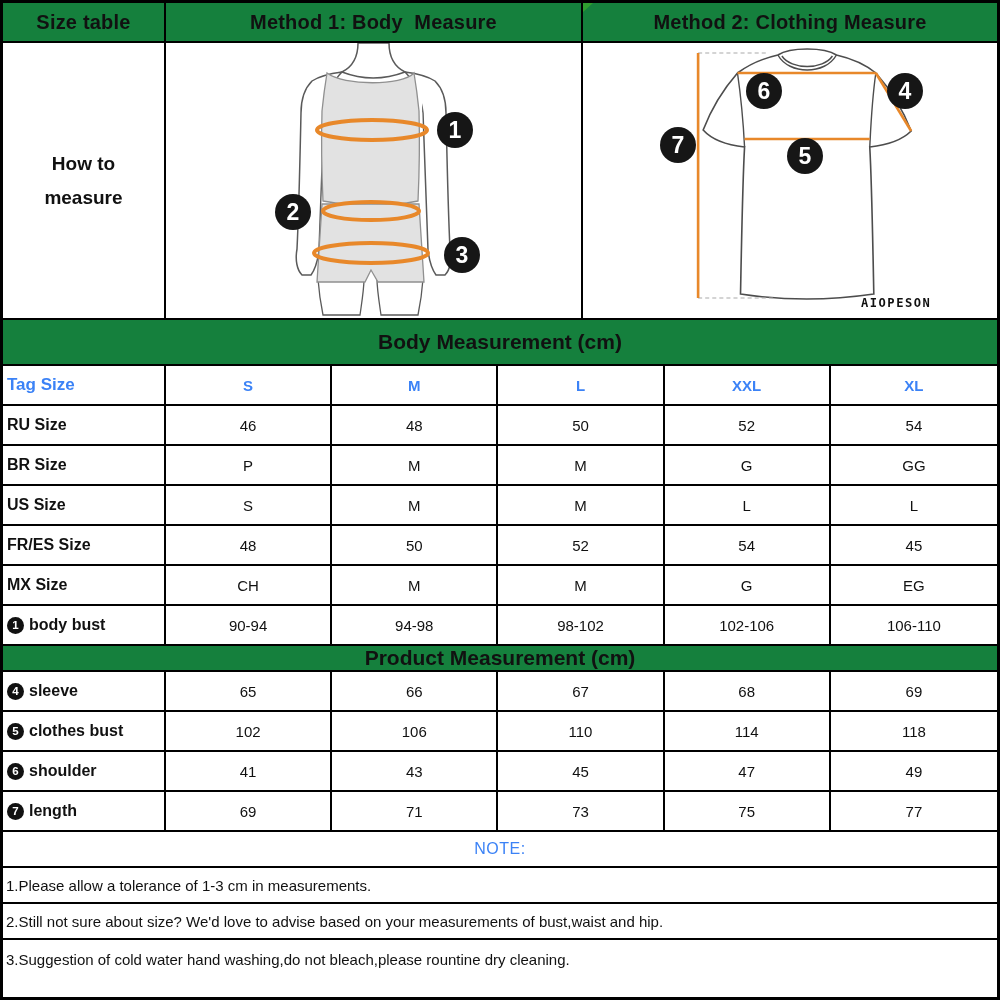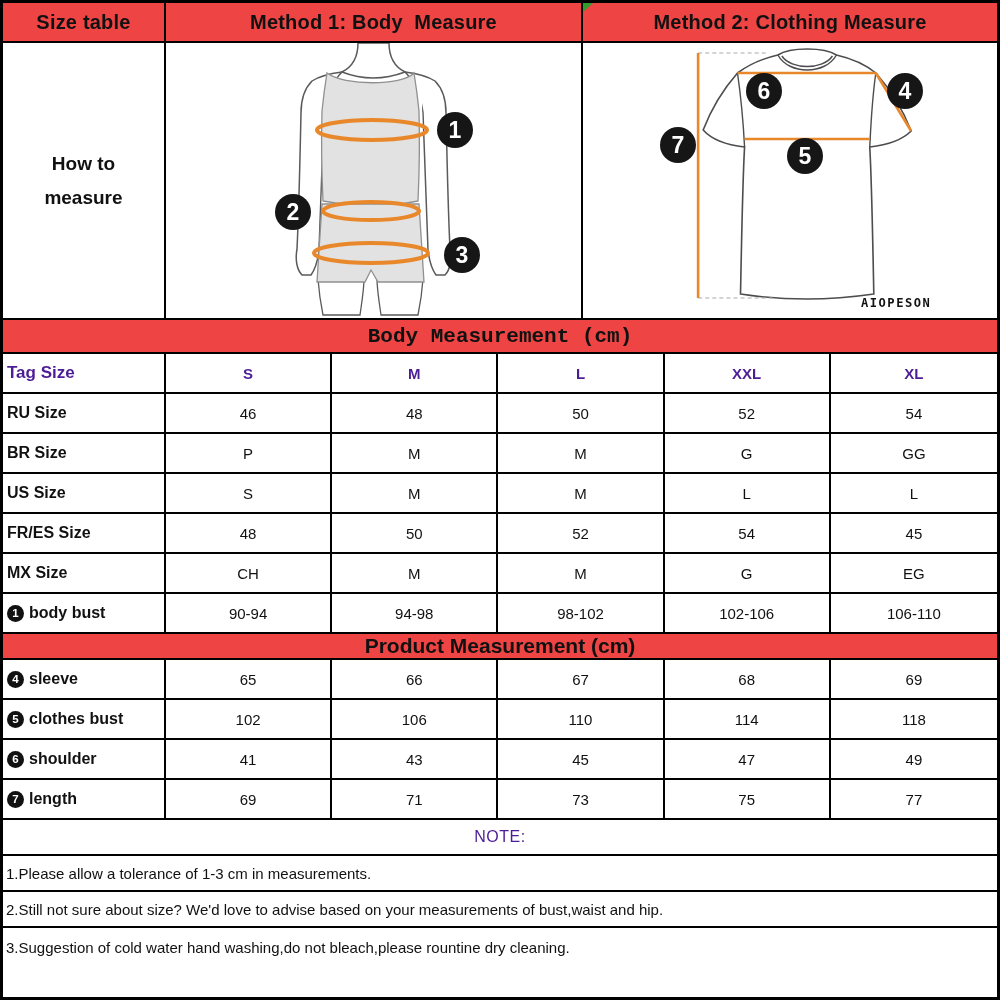--- a/index.html
+++ b/index.html
@@ -13,40 +13,40 @@
     width:1000px; height:1000px;
     border:3px solid #000;
     background:#fff;
     display:flex; flex-direction:column;
   }
   .row { display:grid; flex:0 0 auto; }
   .cols-head { grid-template-columns:163px 417px 1fr; height:40px; }
   .cols-diag { grid-template-columns:163px 417px 1fr; height:277px; }
   .cols-6   { grid-template-columns:163px repeat(5,1fr); height:40px; }
   .cols-full{ grid-template-columns:1fr; }
-  .h-sect1 { height:34px;font-family:Liberation Mono, monospace; }
+  .h-sect1 { height:46px; }
   .h-sect2 { height:26px; }
   .h-note  { height:36px; }
   .h-note-last { height:38px; }
 
   .cell {
     border-right:2px solid #000;
     border-bottom:2px solid #000;
     display:flex; align-items:center; justify-content:center;
     position:relative; overflow:hidden;
     background:#fff;
   }
   .cell:last-child { border-right:0; }
   .row-last .cell { border-bottom:0; }
 
-  .gray { background:#ef4444; }
+  .gray { background:#15803d; }
   .title-text { font-weight:bold; font-size:20px; letter-spacing:0.2px; }
   .sect-text  { font-weight:bold; font-size:21px; }
   .ws-pre { white-space:pre; }
-  .red { color:#4c1d95; }
+  .red { color:#3b82f6; }
 
   .left { justify-content:flex-start; padding-left:4px; text-align:left; }
   .lbl { font-weight:bold; font-size:16px; }
   .tag-lbl { font-weight:bold; font-size:17px; }
   .val { font-size:15px; }
   .val-b { font-size:15px; font-weight:bold; }
 
   .howto {
     font-weight:bold; font-size:19px; line-height:1.75;
     text-align:center; max-width:100px;

